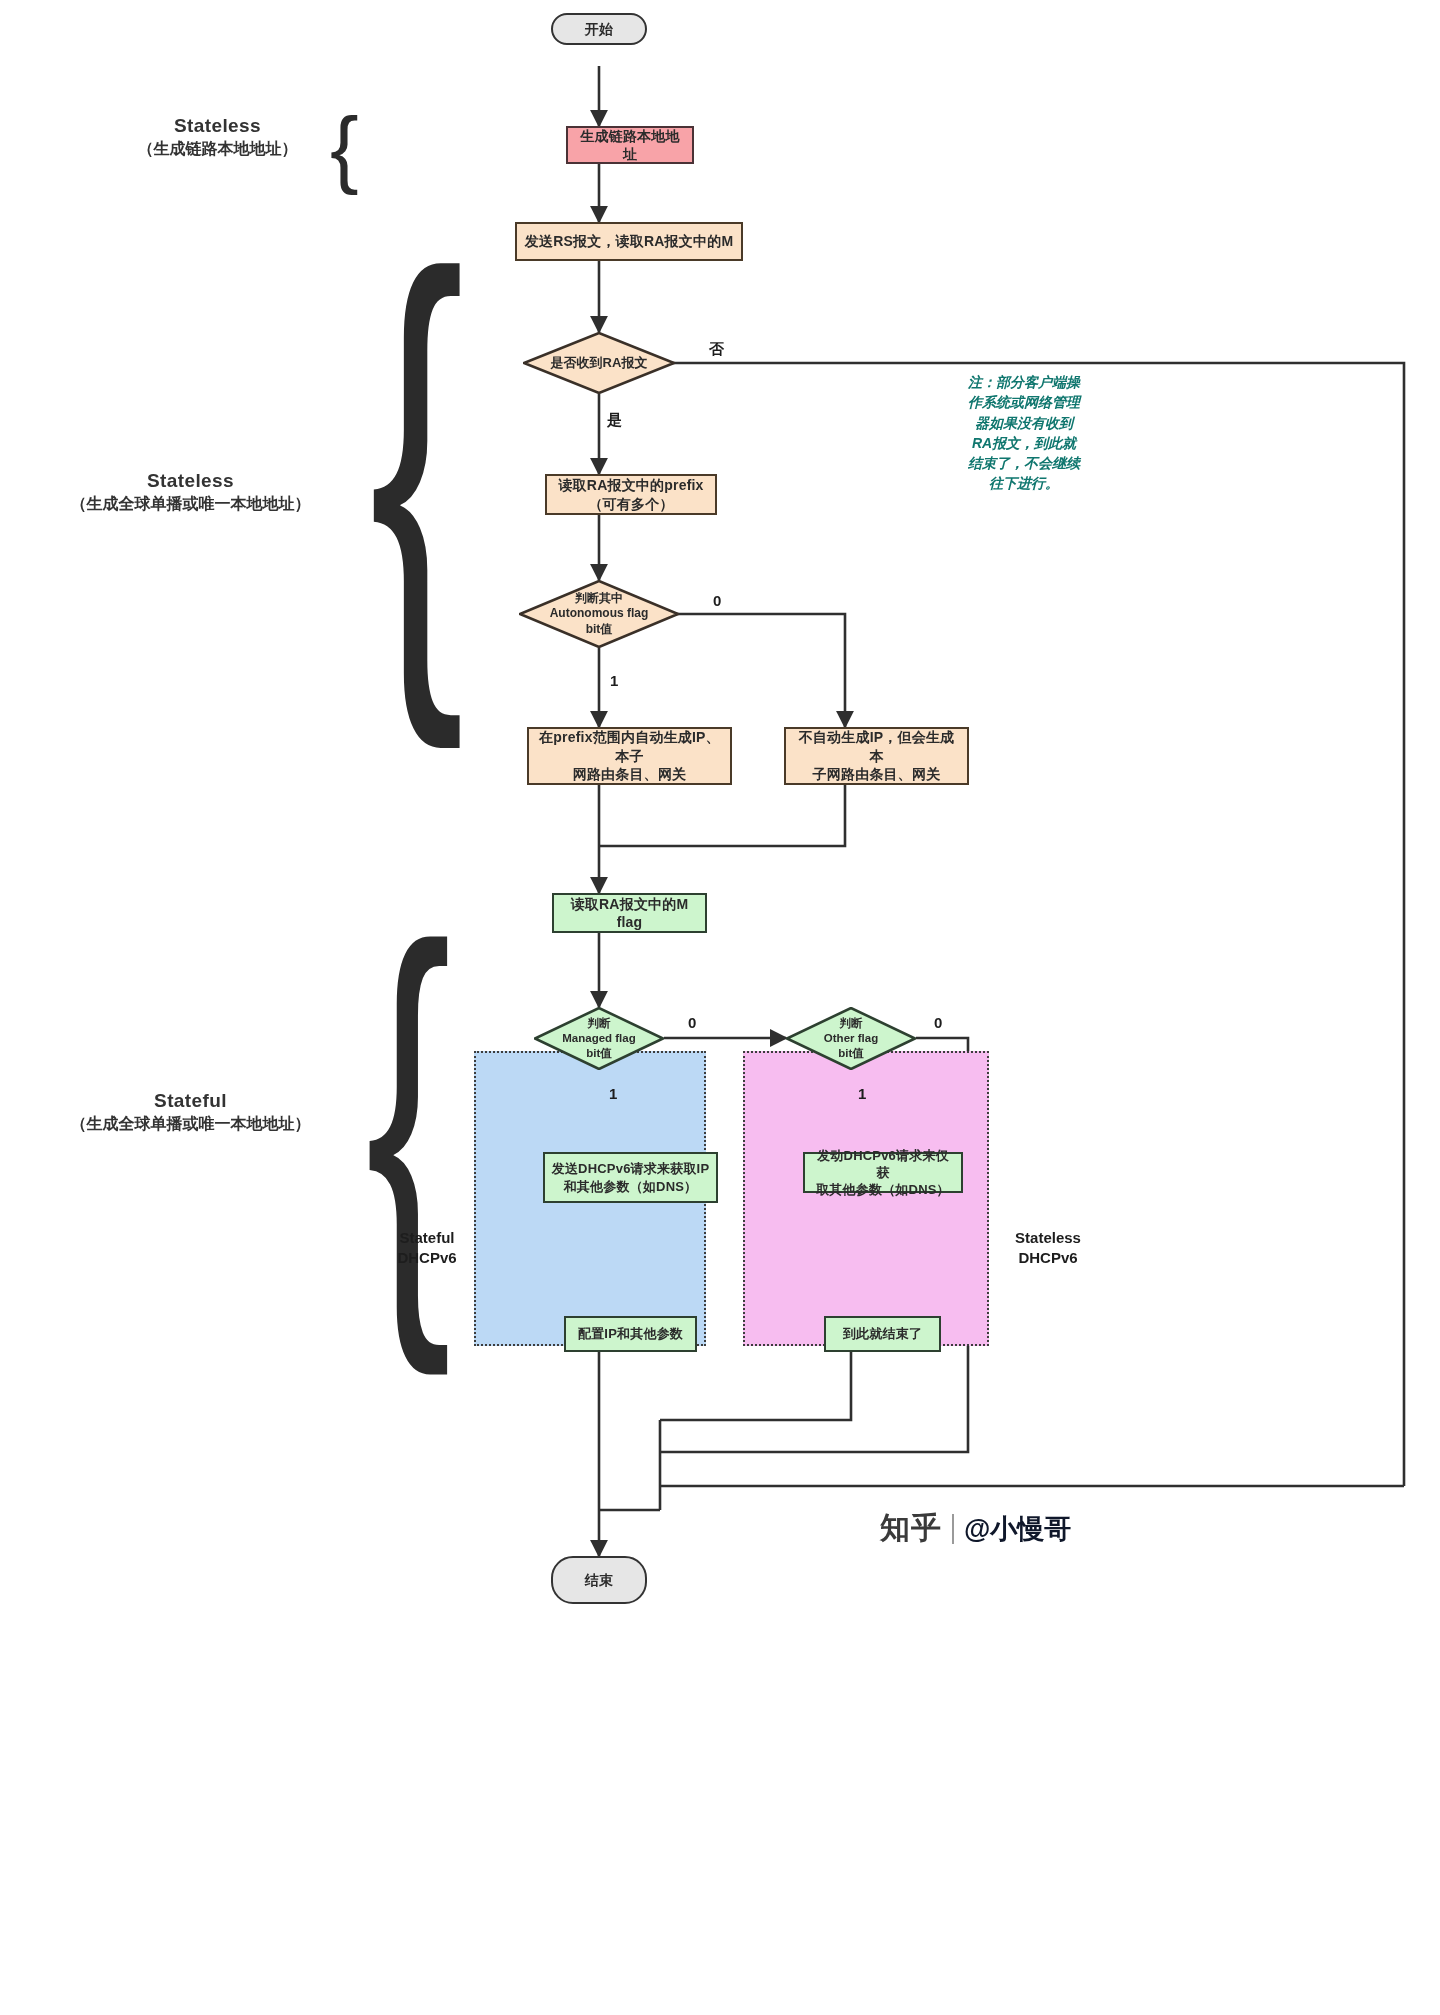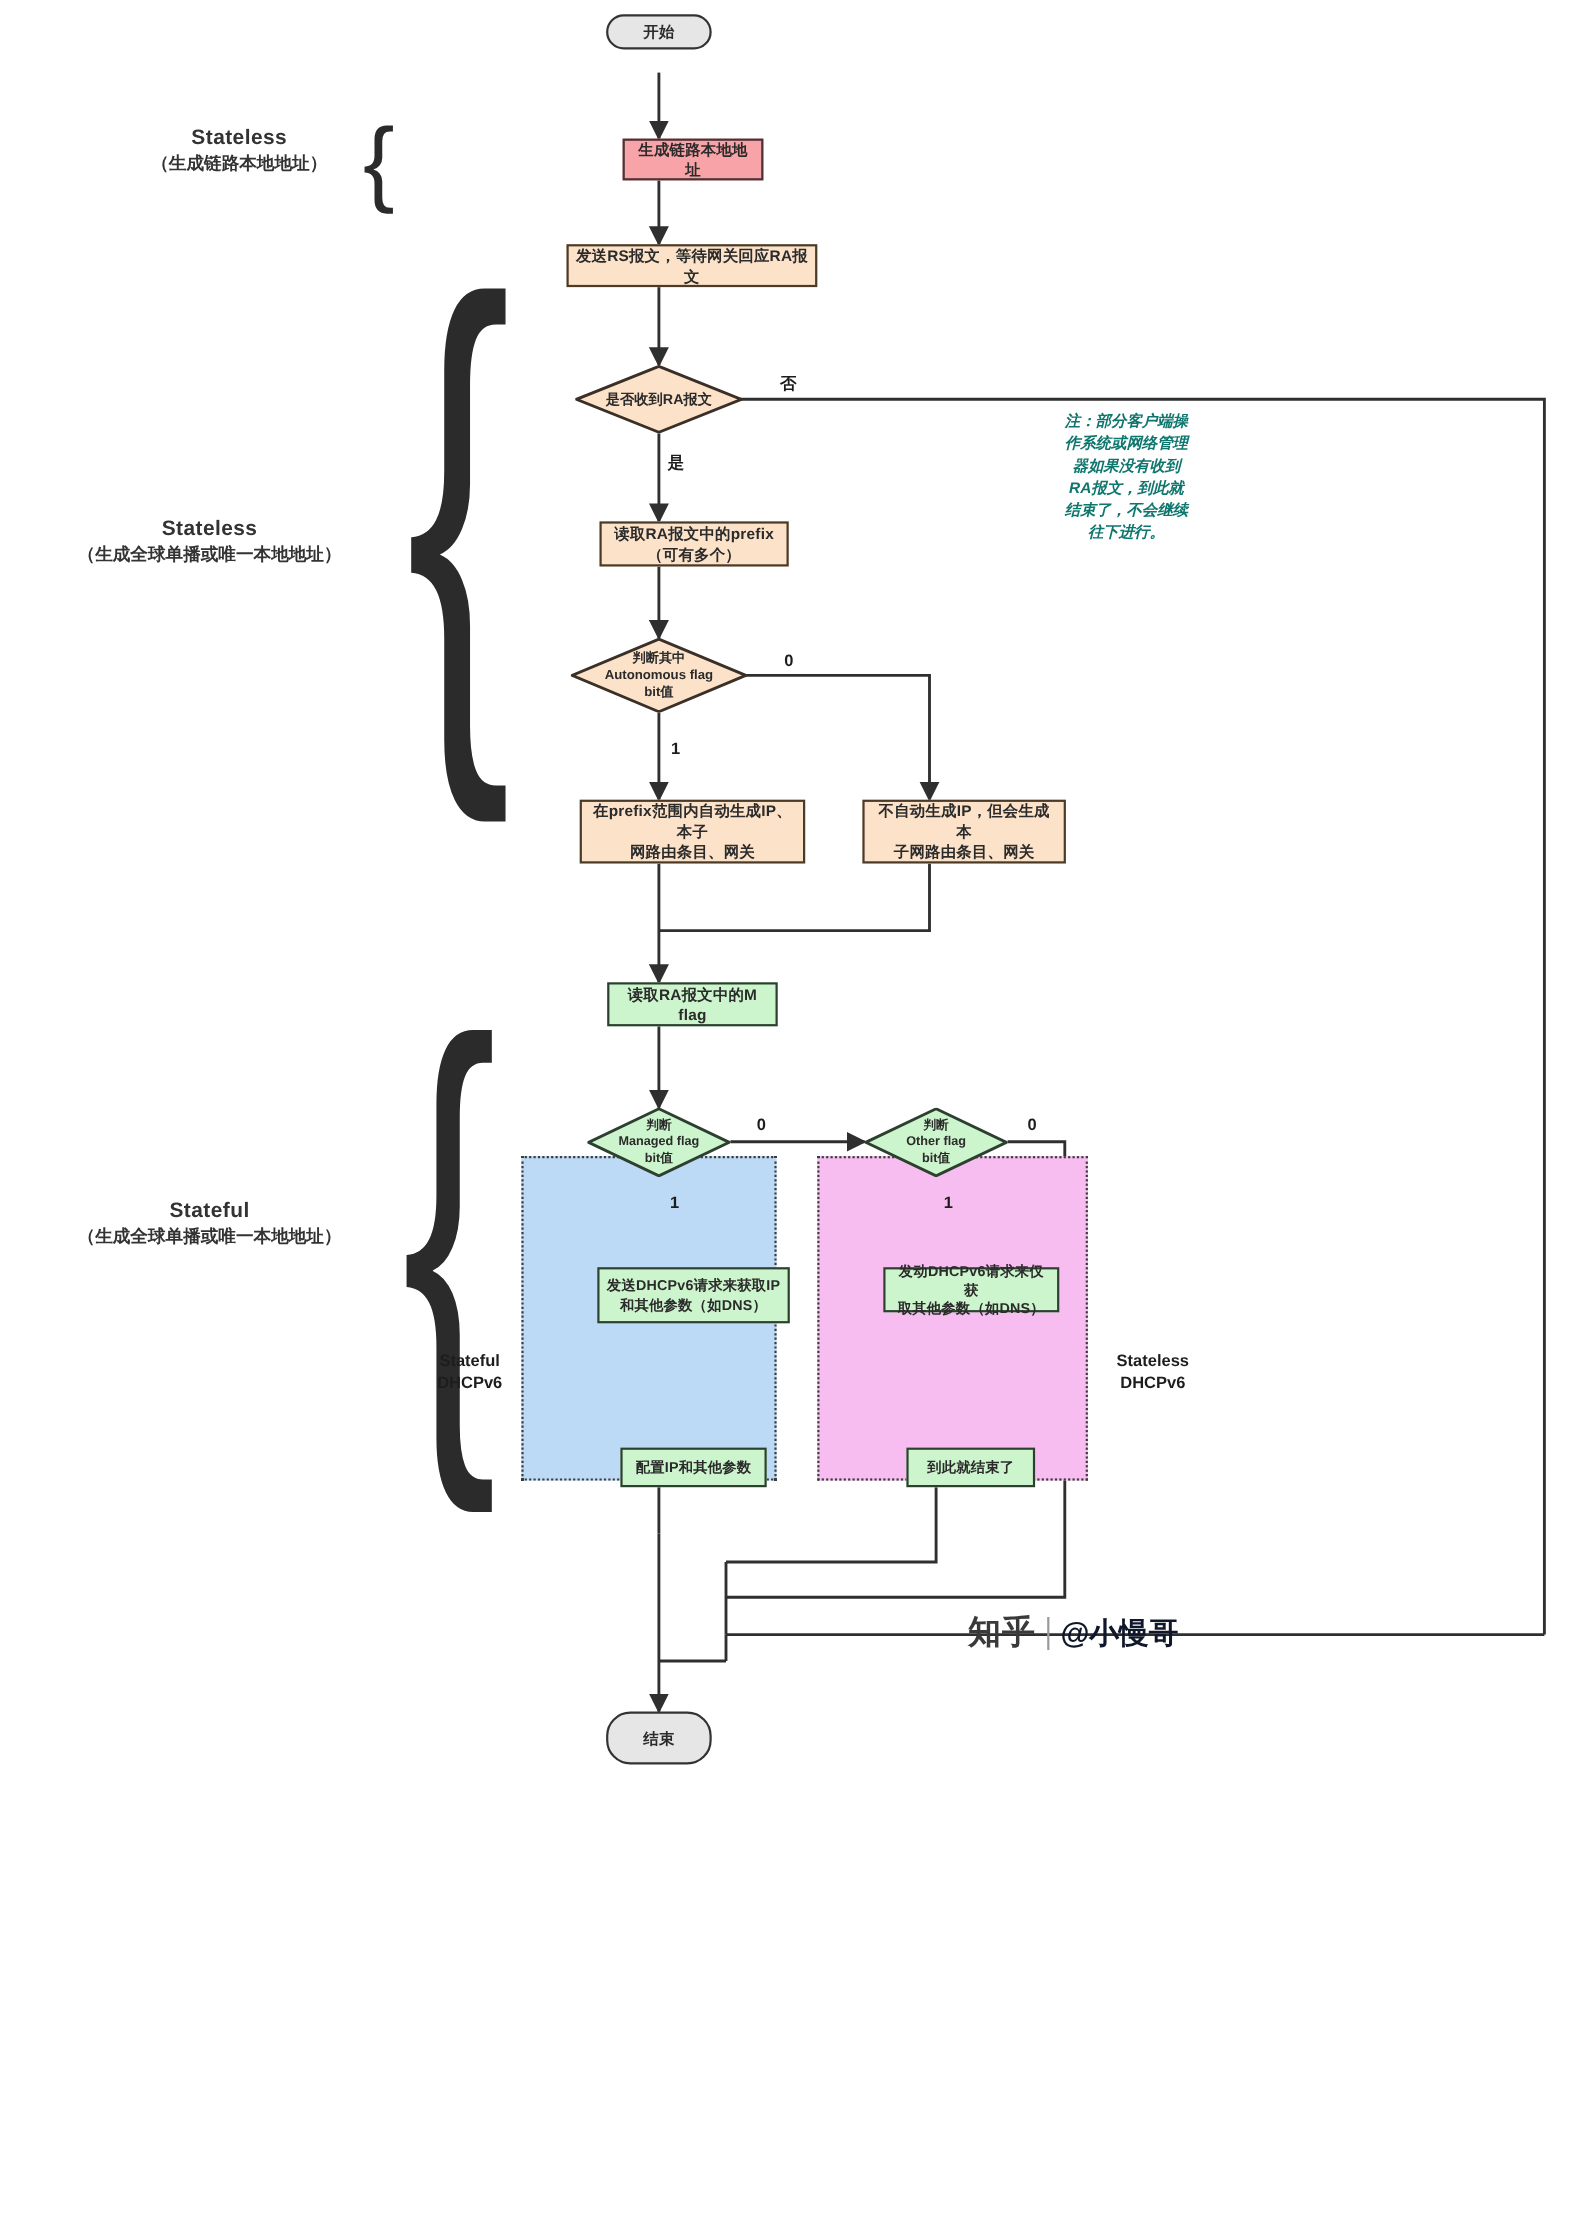--- a/index.html
+++ b/index.html
@@ -247,21 +247,21 @@
 
   <div class="panel-label" style="left:372px; top:1228px; width:110px;">Stateful
 DHCPv6</div>
   <div class="panel-label" style="left:993px; top:1228px; width:110px;">Stateless
 DHCPv6</div>
 
   <div class="node terminator" style="left:551px; top:13px; width:96px; height:32px;">开始</div>
 
   <div class="node proc red" style="left:535px; top:126px; width:128px; height:38px;">生成链路本地地址</div>
 
-  <div class="node proc orange" style="left:484px; top:222px; width:228px; height:39px;">发送RS报文，等待网关回应RA报文</div>
+  <div class="node proc orange" style="left:484px; top:222px; width:228px; height:39px;">发送RS报文，读取RA报文中的M</div>
 
   <div class="diamond" style="left:523px; top:332px; width:152px; height:62px;">
     <svg class="dshape" viewBox="0 0 152 62" preserveAspectRatio="none">
       <polygon points="76,1 151,31 76,61 1,31" fill="#fbe2c8" stroke="#3a3028" stroke-width="2.6"></polygon>
     </svg>
     <div class="dtext">是否收到RA报文</div>
   </div>
 
   <div class="node proc orange" style="left:514px; top:474px; width:172px; height:41px; white-space:pre-line;">读取RA报文中的prefix
 （可有多个）</div>
@@ -317,19 +317,19 @@
   <div class="elabel" style="left:607px; top:411px;">是</div>
   <div class="elabel" style="left:713px; top:592px;">0</div>
   <div class="elabel" style="left:610px; top:672px;">1</div>
   <div class="elabel" style="left:688px; top:1014px;">0</div>
   <div class="elabel" style="left:609px; top:1085px;">1</div>
   <div class="elabel" style="left:934px; top:1014px;">0</div>
   <div class="elabel" style="left:858px; top:1085px;">1</div>
 
   <div class="note" style="left:965px; top:372px; width:118px;">注：部分客户端操作系统或网络管理器如果没有收到RA报文，到此就结束了，不会继续往下进行。</div>
 
-  <div class="watermark" style="left:880px; top:1464px;">
+  <div class="watermark" style="left:880px; top:1508px;">
     <span class="wm-logo">知乎</span>
     <span class="wm-sep"></span>
     <span class="wm-user">@小慢哥</span>
   </div>
 
 </div>
 
 </body></html>

